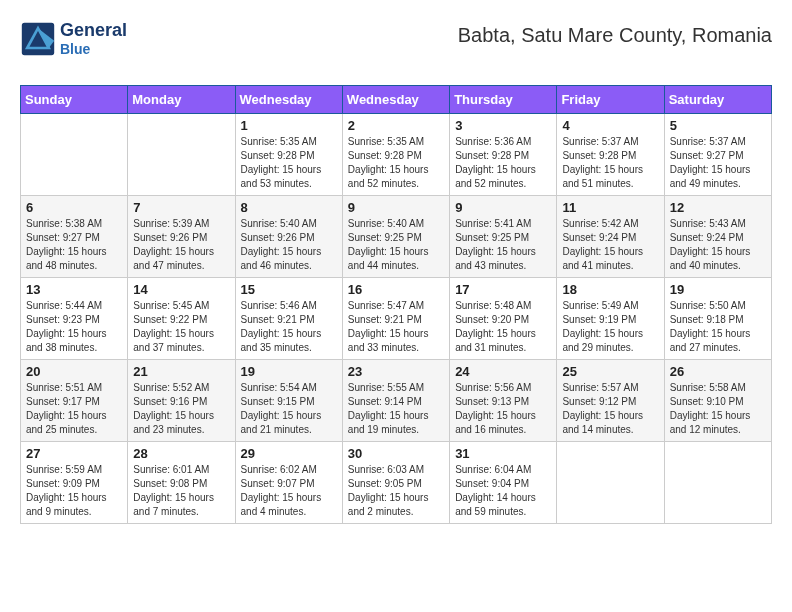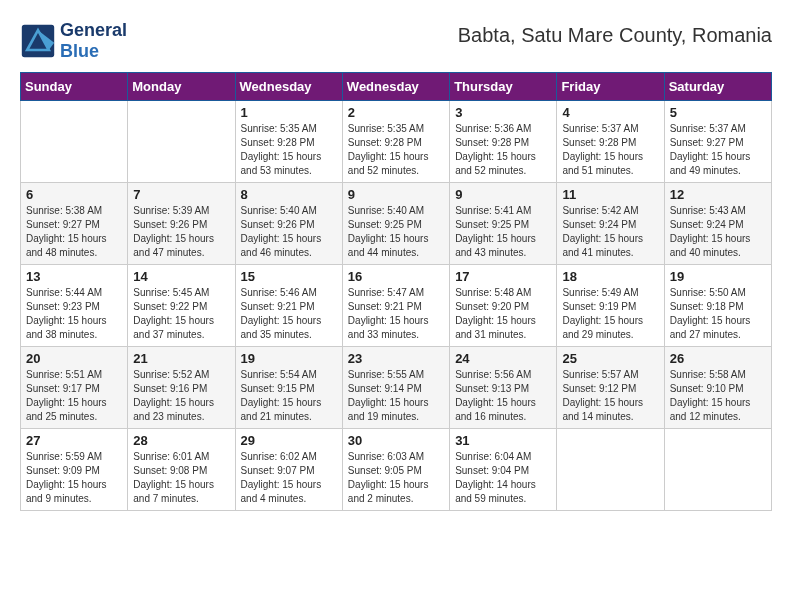--- a/index.html
+++ b/index.html
@@ -7,21 +7,21 @@
       font-family: Arial, sans-serif;
       background: #fff;
       width: 792px;
       min-height: 612px;
       padding: 20px;
     }
     .header-area {
       display: flex;
       justify-content: space-between;
       align-items: flex-start;
-      margin-bottom: 10px;
+      margin-bottom: 28px;
     }
     .logo {
       display: flex;
       align-items: center;
     }
     .logo-icon {
       width: 36px;
       height: 36px;
       margin-right: 4px;
     }
@@ -38,21 +38,21 @@
       font-size: 20px;
       color: #333;
       margin-top: 4px;
     }
     .calendar {
       width: 100%;
       border-collapse: collapse;
       border: 1px solid #ccc;
     }
     .calendar th {
-      background: #701a75;
+      background: #8b5cf6;
       color: #fff;
       font-size: 13px;
       font-weight: bold;
       padding: 6px 4px;
       text-align: left;
       border: 1px solid #1a5a9a;
     }
     .calendar td {
       vertical-align: top;
       padding: 4px 5px;
@@ -85,21 +85,21 @@
 
 <div class="header-area">
   <div class="logo">
     <svg class="logo-icon" viewBox="0 0 40 40">
       <rect x="2" y="2" width="36" height="36" rx="3" fill="#1a3a6b"></rect>
       <polygon points="8,30 20,8 32,30" fill="none" stroke="#4a9fd4" stroke-width="3"></polygon>
       <polygon points="20,8 32,30 38,22" fill="#4a9fd4"></polygon>
     </svg>
     <div>
       <div style="font-size:18px;font-weight:bold;color:#1a3a6b;">General</div>
-      <div style="font-size:18px;font-weight:bold;color:#2a6db5;">Blue</div>
+      <div style="font-size:14px;font-weight:bold;color:#2a6db5;">Blue</div>
     </div>
   </div>
   <div class="title-block">
     <div class="subtitle">Babta, Satu Mare County, Romania</div>
   </div>
 </div>
 
 <table class="calendar">
   <thead>
     <tr>

